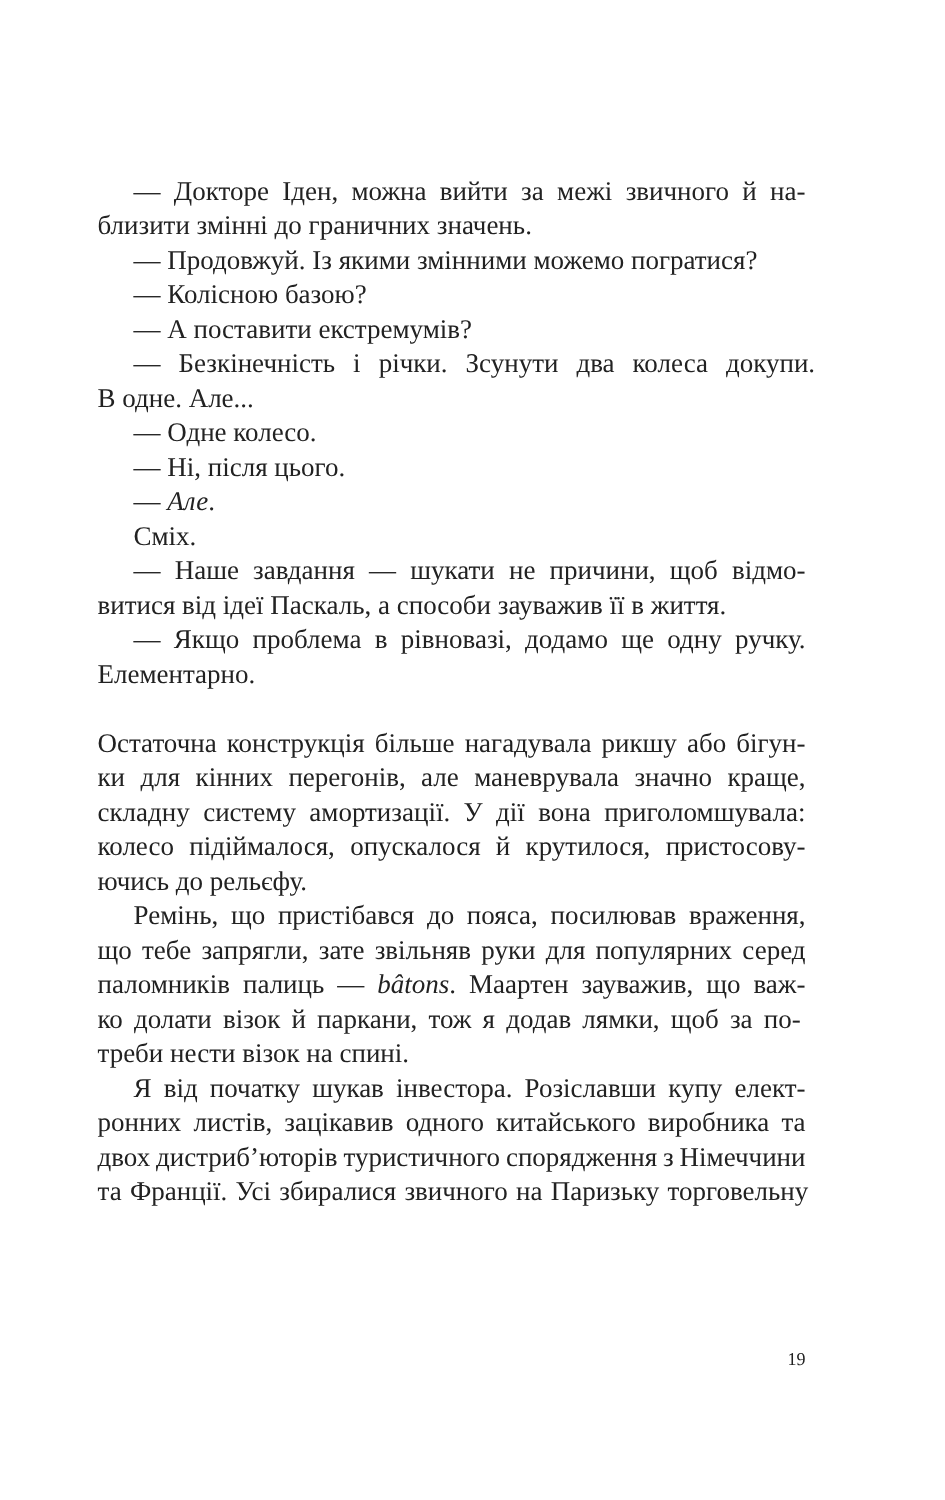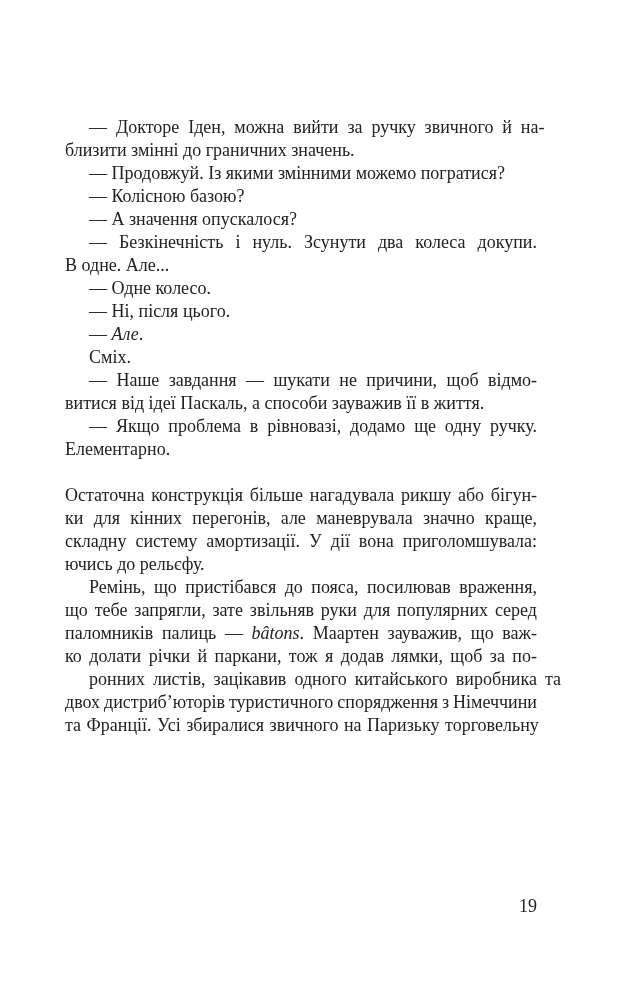--- a/index.html
+++ b/index.html
@@ -21,43 +21,43 @@
   .para { margin: 0; }
   .para.section-break { margin-top: 23px; }
   .line { white-space: nowrap; height: 23px; }
   .para.indent .line:first-child { padding-left: 24px; }
   .line i { font-style: italic; }
   .page-number {
     position: absolute;
     left: 65px; top: 895px;
     width: 472px;
     text-align: right;
-    font-size: 18px;
+    font-size: 12px;
     line-height: 23px;
   }
 </style>
 </head>
 <body style="color: rgb(34, 34, 34); background: rgb(255, 255, 255);">
 
 <div class="text-block">
     <div class="para indent">
-      <div class="line fill" style="word-spacing: 4.39px;"><span class="txt">— Докторе Іден, можна вийти за ручку звичного й на-</span></div>
+      <div class="line fill" style="word-spacing: 4.39px;"><span class="txt">— Докторе Іден, можна вийти за межі звичного й на-</span></div>
       <div class="line"><span class="txt">близити змінні до граничних значень.</span></div>
     </div>
     <div class="para indent">
       <div class="line"><span class="txt">— Продовжуй. Із якими змінними можемо погратися?</span></div>
     </div>
     <div class="para indent">
       <div class="line"><span class="txt">— Колісною базою?</span></div>
     </div>
     <div class="para indent">
-      <div class="line"><span class="txt">— А значення опускалося?</span></div>
+      <div class="line"><span class="txt">— А поставити екстремумів?</span></div>
     </div>
     <div class="para indent">
-      <div class="line fill" style="word-spacing: 7.53px;"><span class="txt">— Безкінечність і нуль. Зсунути два колеса докупи.</span></div>
+      <div class="line fill" style="word-spacing: 7.53px;"><span class="txt">— Безкінечність і річки. Зсунути два колеса докупи.</span></div>
       <div class="line"><span class="txt">В одне. Але...</span></div>
     </div>
     <div class="para indent">
       <div class="line"><span class="txt">— Одне колесо.</span></div>
     </div>
     <div class="para indent">
       <div class="line"><span class="txt">— Ні, після цього.</span></div>
     </div>
     <div class="para indent">
       <div class="line"><span class="txt">— <i>Але</i>.</span></div>
@@ -70,28 +70,31 @@
       <div class="line"><span class="txt">витися від ідеї Паскаль, а способи зауважив її в життя.</span></div>
     </div>
     <div class="para indent">
       <div class="line fill" style="word-spacing: 4.38px; font-family: Liberation Serif, serif;"><span class="txt">— Якщо проблема в рівновазі, додамо ще одну ручку.</span></div>
       <div class="line"><span class="txt">Елементарно.</span></div>
     </div>
     <div class="para section-break">
       <div class="line fill" style="word-spacing: 2.22px;"><span class="txt">Остаточна конструкція більше нагадувала рикшу або бігун-</span></div>
       <div class="line fill" style="word-spacing: 5.78px;"><span class="txt">ки для кінних перегонів, але маневрувала значно краще,</span></div>
       <div class="line fill" style="word-spacing: 4.44px; text-align: center;"><span class="txt">складну систему амортизації. У дії вона приголомшувала:</span></div>
+      <div class="line fill" style="word-spacing: 5.69px;"><span class="txt">колесо підіймалося, опускалося й крутилося, пристосову-</span></div>
       <div class="line"><span class="txt">ючись до рельєфу.</span></div>
     </div>
     <div class="para indent">
       <div class="line fill" style="word-spacing: 3.95px;"><span class="txt">Ремінь, що пристібався до пояса, посилював враження,</span></div>
       <div class="line fill" style="word-spacing: 2.33px;"><span class="txt">що тебе запрягли, зате звільняв руки для популярних серед</span></div>
       <div class="line fill" style="word-spacing: 4.16px;"><span class="txt">паломників палиць — <i>bâtons</i>. Маартен зауважив, що важ-</span></div>
-      <div class="line fill" style="word-spacing: 2.94px;"><span class="txt">ко долати річки й паркани, тож я додав лямки, щоб за по-</span></div>
+      <div class="line fill" style="word-spacing: 2.94px;"><span class="txt">ко долати візок й паркани, тож я додав лямки, щоб за по-</span></div>
+      <div class="line"><span class="txt">треби нести візок на спині.</span></div>
     </div>
     <div class="para indent">
+      <div class="line fill" style="word-spacing: 3.61px;"><span class="txt">Я від початку шукав інвестора. Розіславши купу елект-</span></div>
       <div class="line fill" style="word-spacing: 3.58px;"><span class="txt">ронних листів, зацікавив одного китайського виробника та</span></div>
       <div class="line fill" style="word-spacing: -0.56px;"><span class="txt">двох дистриб’юторів туристичного спорядження з Німеччини</span></div>
       <div class="line fill" style="word-spacing: 1.01px;"><span class="txt">та Франції. Усі збиралися звичного на Паризьку торговельну</span></div>
     </div>
   </div>
 
 <div class="page-number">19</div>
 
 </body></html>

